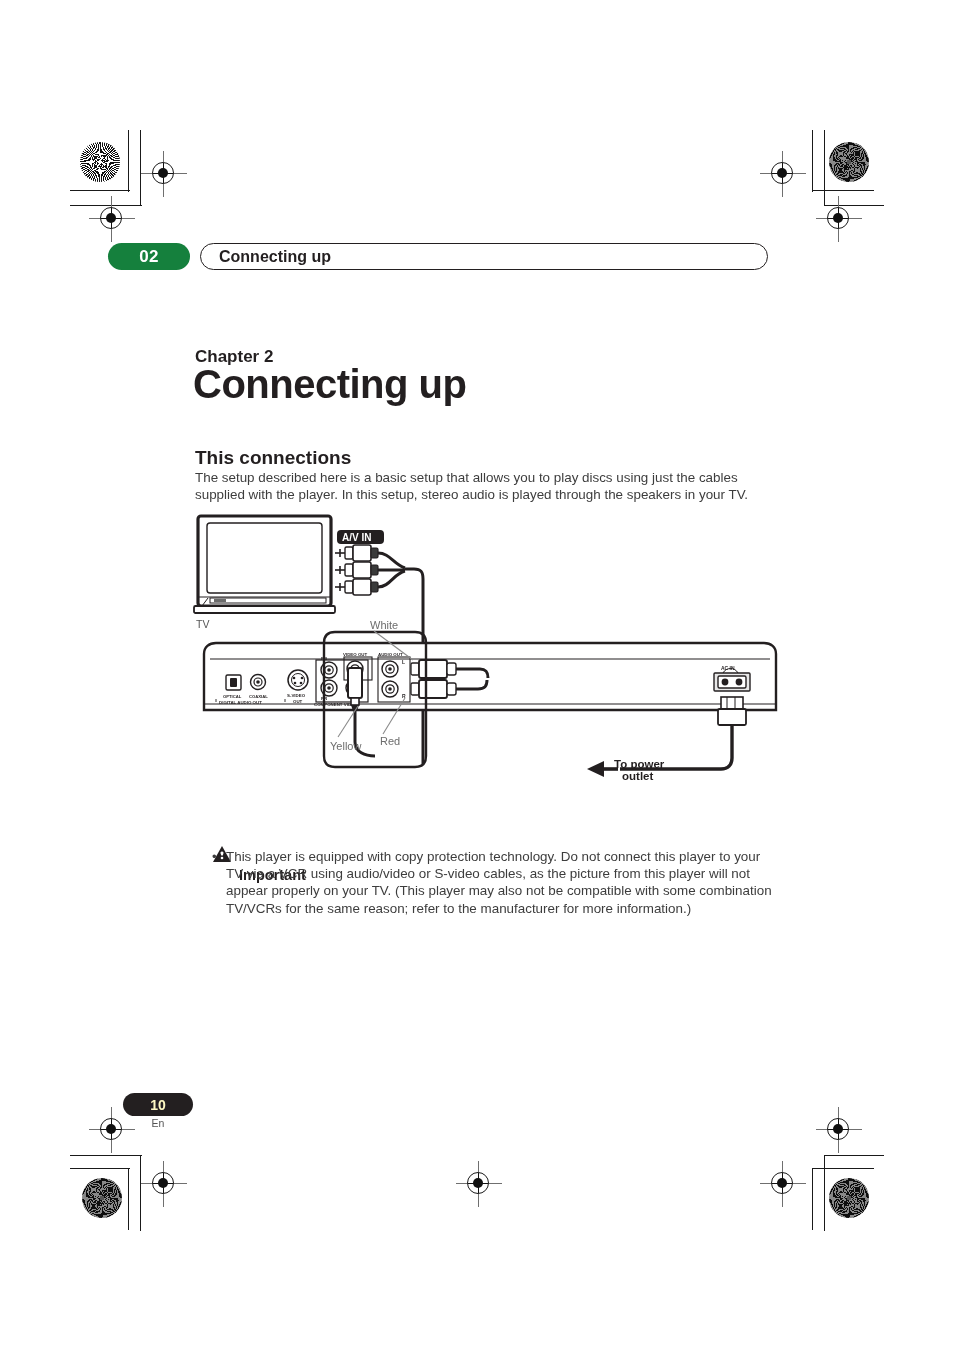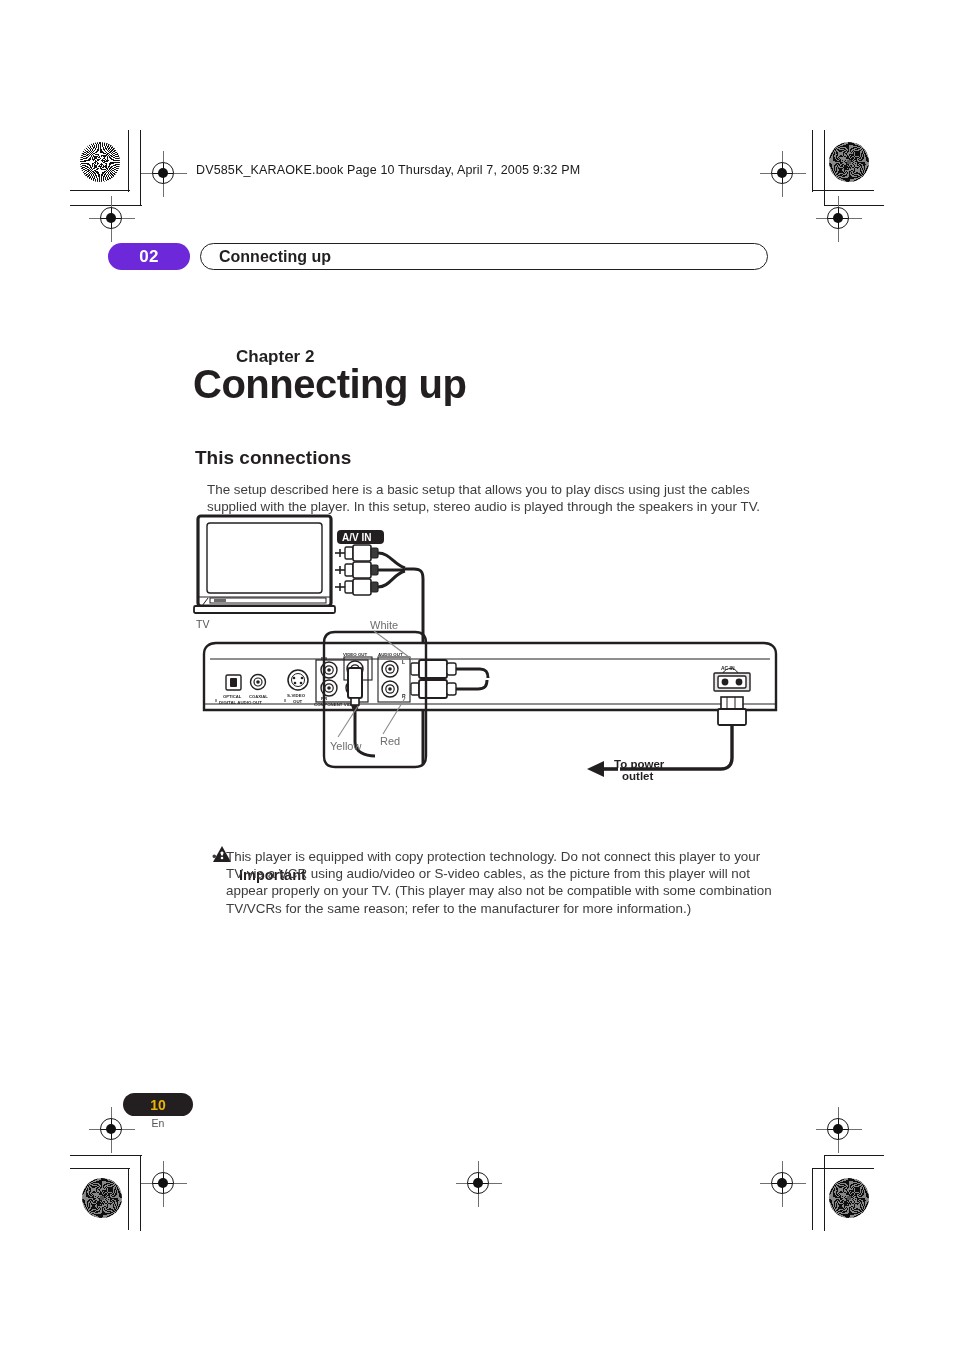--- a/index.html
+++ b/index.html
@@ -94,21 +94,21 @@
     letter-spacing: 0.15px;
   }
 
   
   .chapter-tab {
     position: absolute;
     left: 108px;
     top: 243px;
     width: 82px;
     height: 27px;
-    background: #6d28d9;
+    background: #15803d;
     border-radius: 14px;
     color: #ffffff;
     font-weight: bold;
     font-size: 17px;
     display: flex;
     align-items: center;
     justify-content: center;
     letter-spacing: 0.4px;
   }
   .chapter-bar {
@@ -129,21 +129,20 @@
   }
 
   
   .chapter-eyebrow {
     position: absolute;
     left: 195px;
     top: 347px;
     font-size: 17px;
     font-weight: bold;
     color: #231f20;
-    margin-left: 41px;
   }
   .chapter-title {
     position: absolute;
     left: 193px;
     top: 362px;
     font-size: 40px;
     font-weight: bold;
     color: #231f20;
     letter-spacing: -0.5px;
   }
@@ -206,21 +205,21 @@
 
   
   .page-pill {
     position: absolute;
     left: 123px;
     top: 1093px;
     width: 70px;
     height: 23px;
     background: #231f20;
     border-radius: 12px;
-    color: #eab308;
+    color: #fef9c3;
     font-weight: bold;
     font-size: 14px;
     display: flex;
     align-items: center;
     justify-content: center;
   }
   .page-lang {
     position: absolute;
     left: 123px;
     top: 1117px;
@@ -339,32 +338,31 @@
 
   <div class="reg-cross" style="left:462px; top:1167px;">
     <div class="h"></div>
       <div class="v"></div>
       <div class="ring"></div>
       <div class="dot"></div>
       <div class="dh"></div>
       <div class="dv"></div>
   </div>
 
-  <div class="book-header" style="left:196px; top:163px;">DV585K_KARAOKE.book  Page 10  Thursday, April 7, 2005  9:32 PM</div>
 
   <div class="chapter-tab">02</div>
   <div class="chapter-bar">
     <span>Connecting up</span>
   </div>
 
   <div class="chapter-eyebrow">Chapter 2</div>
   <h1 class="chapter-title" style="margin:0;">Connecting up</h1>
 
   <h2 class="section-title" style="margin:0;">This connections</h2>
-  <p class="section-body" style="margin:12px;">The setup described here is a basic setup that allows you to play discs using just the cables supplied with the player. In this setup, stereo audio is played through the speakers in your TV.</p>
+  <p class="section-body" style="margin:0;">The setup described here is a basic setup that allows you to play discs using just the cables supplied with the player. In this setup, stereo audio is played through the speakers in your TV.</p>
 
   <div class="diagram">
     <svg width="600" height="310" viewBox="0 0 600 310" xmlns="http://www.w3.org/2000/svg">
 
       <g>
         <rect x="8" y="4" width="133" height="90" rx="3" fill="#ffffff" stroke="#231f20" stroke-width="3.2"></rect>
         <rect x="17" y="11" width="115" height="70" rx="3" fill="#ffffff" stroke="#231f20" stroke-width="1.4"></rect>
         <path d="M8 85 L141 85" stroke="#231f20" stroke-width="1.2" fill="none"></path>
         <path d="M12 94 L18 86" stroke="#231f20" stroke-width="1"></path>
         <rect x="20" y="86" width="116" height="5" fill="#ffffff" stroke="#231f20" stroke-width="1"></rect>

